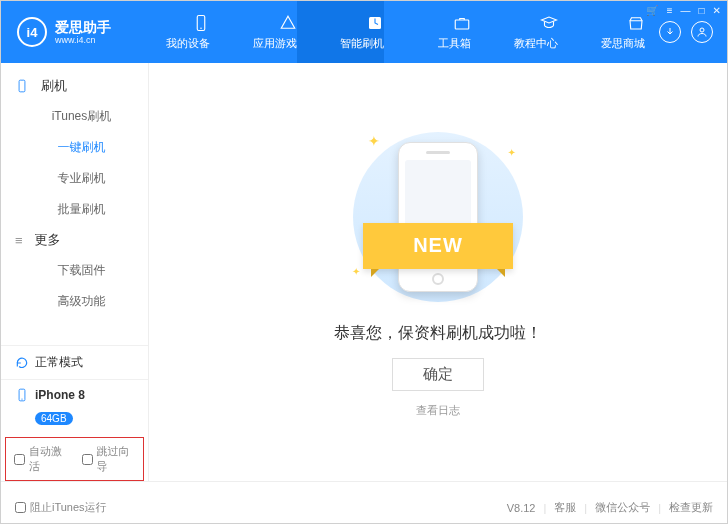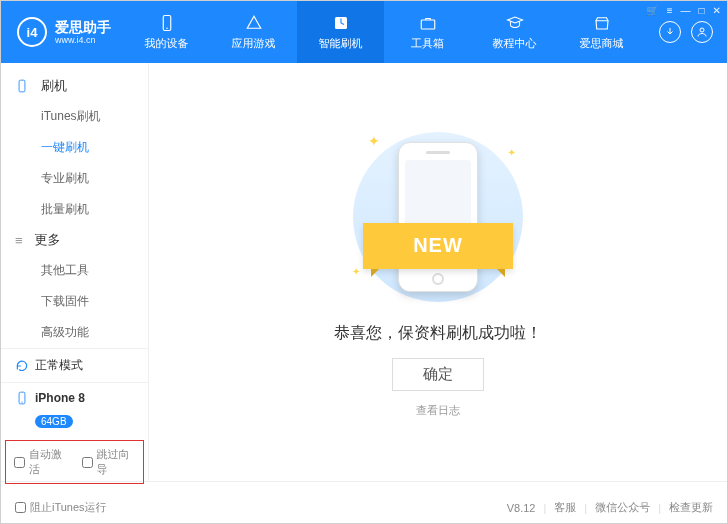--- a/index.html
+++ b/index.html
@@ -4,33 +4,33 @@
 <style>
 * { margin:0; padding:0; box-sizing:border-box; }
 body { font-family:"Microsoft YaHei",Arial,sans-serif; font-size:12px; background:#f5f5f5; width:728px; height:524px; overflow:hidden; border:1px solid #d0d0d0; }
 .header { background:#1e88ff; height:62px; display:flex; align-items:center; color:#fff; position:relative; }
 .logo-area { display:flex; align-items:center; padding:0 12px 0 16px; white-space:nowrap; }
 .logo-circle { width:30px; height:30px; border:2px solid #fff; border-radius:50%; display:flex; align-items:center; justify-content:center; font-weight:bold; font-size:13px; margin-right:8px; }
 .logo-text { display:flex; flex-direction:column; line-height:1.15; }
 .logo-text .t1 { font-size:14px; font-weight:bold; }
 .logo-text .t2 { font-size:9px; opacity:.9; }
 .nav { display:flex; flex:1; height:100%; }
-.nav-item { flex:1; display:flex; flex-direction:column; align-items:center; justify-content:center; cursor:pointer; padding:6px 0; font-size:11px; min-width:0; }
+.nav-item { flex:1; display:flex; flex-direction:column; align-items:flex-end; justify-content:center; cursor:pointer; padding:6px 0; font-size:11px; min-width:0; }
 .nav-item.active { background:#1076e8; }
 .nav-icon { width:18px; height:18px; margin-bottom:4px; display:flex; align-items:center; justify-content:center; }
 .nav-icon svg { width:18px; height:18px; fill:#fff; }
 .win-controls { position:absolute; top:4px; right:6px; display:flex; gap:8px; font-size:10px; }
 .win-controls span { cursor:pointer; opacity:.9; }
 .header-right { display:flex; align-items:center; padding:0 14px; gap:10px; }
 .header-right .circ { width:22px; height:22px; border:1.5px solid #fff; border-radius:50%; display:flex; align-items:center; justify-content:center; cursor:pointer; }
 
 .body { display:flex; height:418px; background:#fff; }
 .sidebar { width:148px; border-right:1px solid #eee; display:flex; flex-direction:column; padding-top:8px; }
 .side-group { padding:6px 14px; display:flex; align-items:center; gap:12px; color:#333; font-size:13px; }
-.side-items { padding-left:16px; }
+.side-items { padding-left:4px;text-align:center; }
 .side-item { padding:7px 14px 7px 24px; color:#666; font-size:12px; cursor:pointer; }
 .side-item.active { color:#1e88ff; }
 .side-spacer { flex:1; }
 .mode-row, .device-row { padding:8px 14px; display:flex; align-items:center; gap:6px; border-top:1px solid #f0f0f0; color:#333; }
 .mode-row .dot { width:14px; height:14px; display:inline-block; }
 .device-row { flex-direction:row; flex-wrap:wrap; }
 .device-row .phone-icon { color:#1e88ff; }
 .device-row .badge { background:#1e88ff; color:#fff; font-size:10px; padding:1px 6px; border-radius:8px; margin-left:20px; margin-top:4px; }
 .red-box { border:1.5px solid #d33; padding:6px 8px; margin:4px 4px 0 4px; display:flex; gap:14px; align-items:center; font-size:11px; color:#888; }
 .red-box label { display:flex; align-items:center; gap:4px; cursor:pointer; }
@@ -158,21 +158,20 @@
       <div class="side-item">iTunes刷机</div>
       <div class="side-item active">一键刷机</div>
       <div class="side-item">专业刷机</div>
       <div class="side-item">批量刷机</div>
     </div>
     <div class="side-group">
       <span style="color:#999;">≡</span>
       <span>更多</span>
     </div>
     <div class="side-items">
-      <div class="side-item">其他工具</div>
       <div class="side-item">下载固件</div>
       <div class="side-item">高级功能</div>
     </div>
     <div class="side-spacer"></div>
     <div class="mode-row">
       <svg class="dot" viewBox="0 0 24 24">
           <path d="M4 12a8 8 0 1 1 3 6" fill="none" stroke="#1e88ff" stroke-width="2"></path>
           <path d="M4 18v-6h6" fill="none" stroke="#1e88ff" stroke-width="2"></path>
         </svg>
       <span>正常模式</span>

